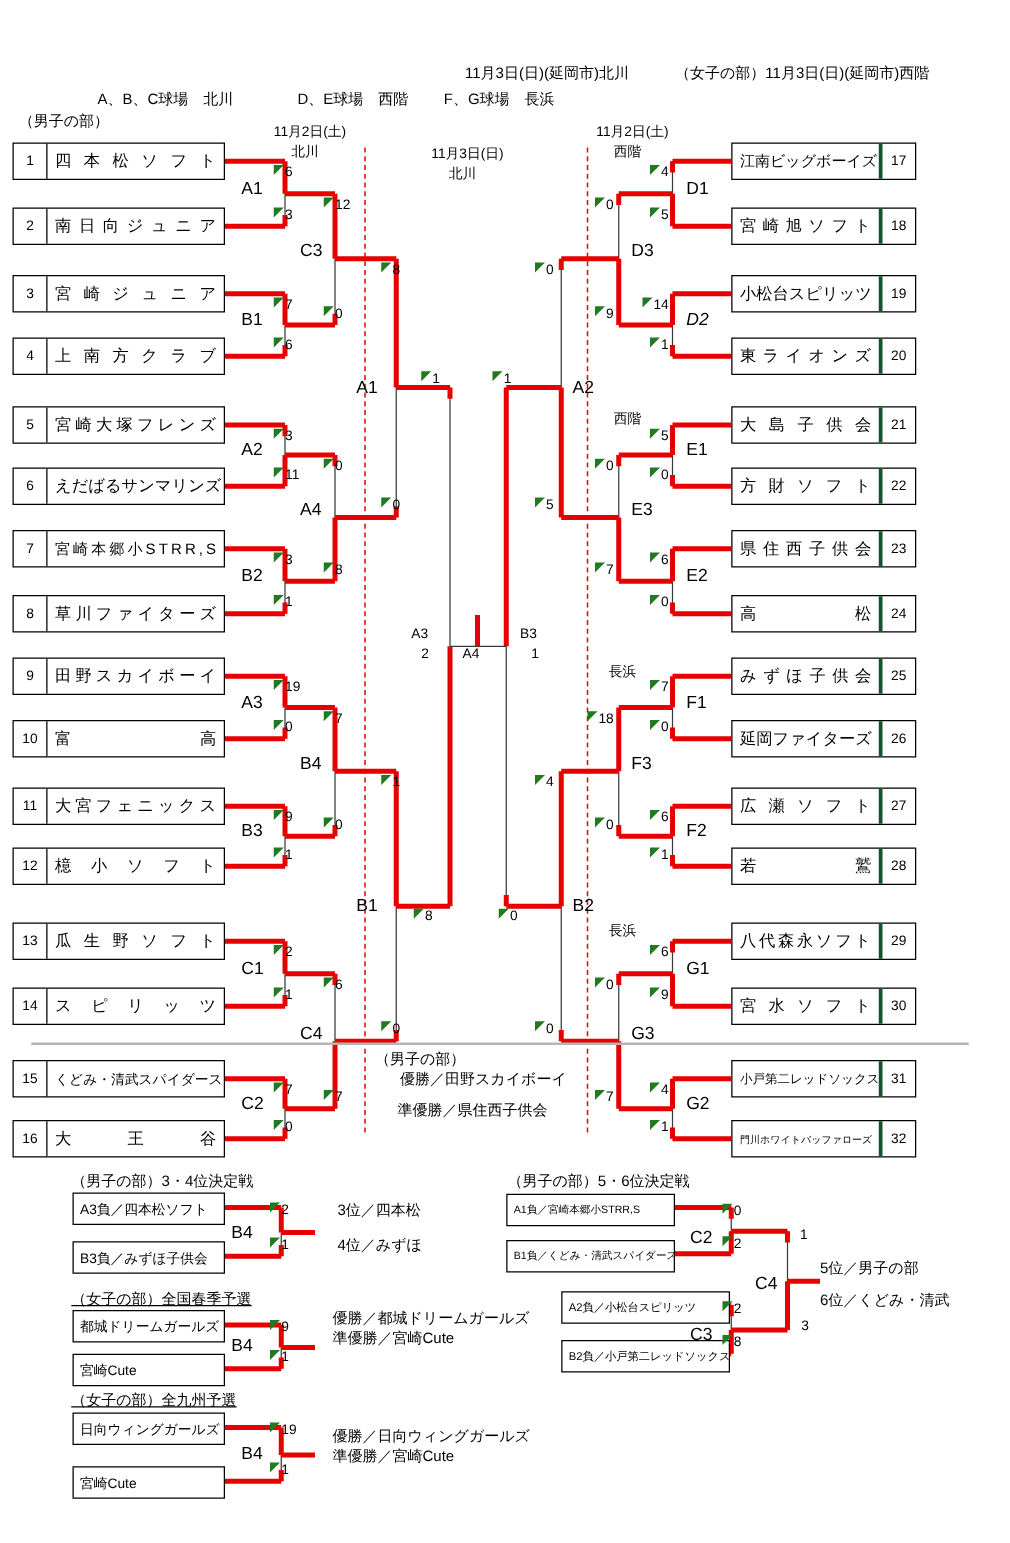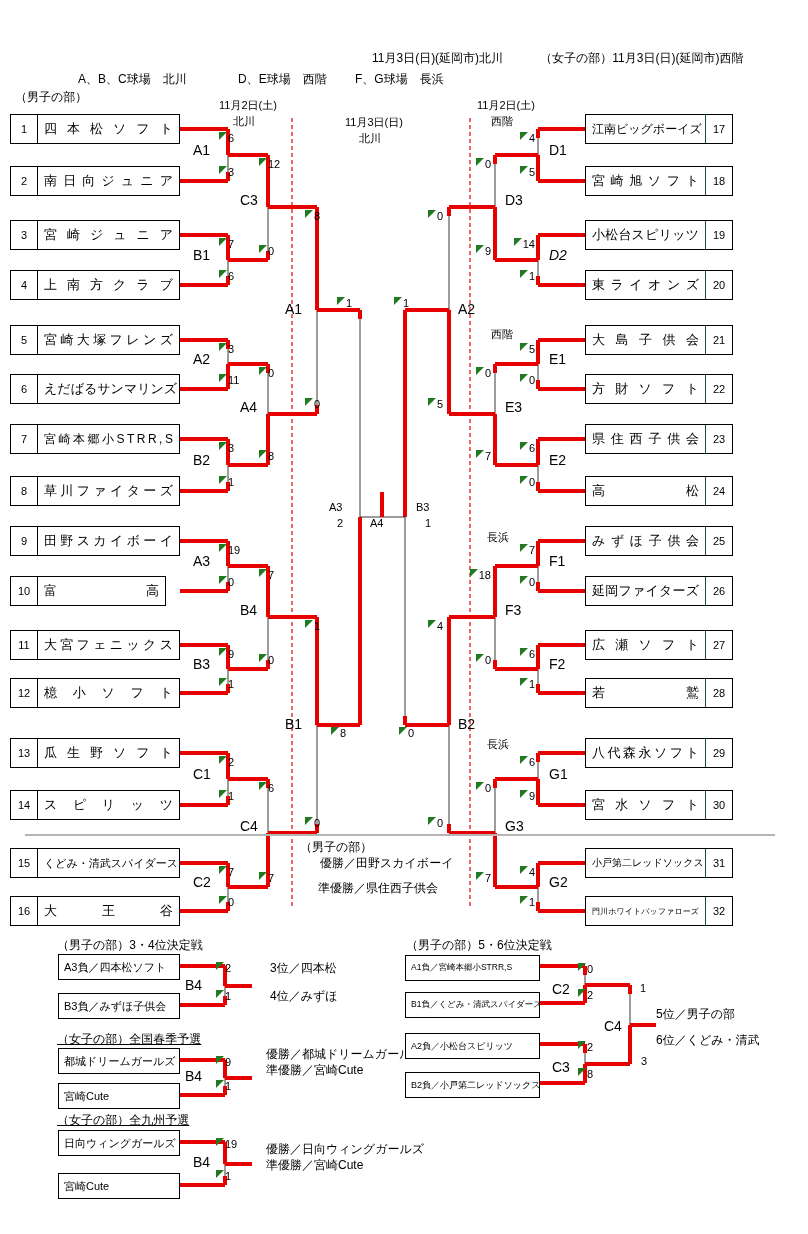--- a/index.html
+++ b/index.html
@@ -12,27 +12,27 @@
   line.dash{stroke:#e60000;stroke-width:1.2;stroke-dasharray:4 3;}
   line.gray{stroke:#b5b5b5;stroke-width:2;}
   .title{font-size:14px;font-weight:bold;letter-spacing:.5px;}
   .hd{font-size:12px;}
   .fs11{font-size:11px;}
   .fs12{font-size:12px;}
   .u{text-decoration:underline;}
   .tbox{position:absolute;height:30px;background:#fff;border:1px solid #000;box-sizing:border-box;display:flex;}
   .tnum{width:26px;display:flex;align-items:center;justify-content:center;font-size:11px;flex:none;}
   .tbox.l .tnum{border-right:1px solid #000;}
-  .tbox.r .tnum{border-left:1px solid #14532d;}
+  .tbox.r .tnum{border-left:3px solid #14532d;}
   .tname{flex:1;display:flex;align-items:center;justify-content:space-between;padding:0 6px;overflow:hidden;}
   .score{position:absolute;display:flex;align-items:flex-start;font-size:11px;line-height:12px;}
   .wg{width:0;height:0;border-top:8px solid #207b20;border-right:8px solid transparent;margin-right:1px;flex:none;}
   .mlab{position:absolute;font-size:14px;white-space:nowrap;}
   .pbox{position:absolute;background:#fff;border:1px solid #000;box-sizing:border-box;display:flex;align-items:center;padding:12px 5px;font-size:11px;white-space:nowrap;overflow:hidden;}
-  .pbox.sm{font-size:9px;}
+  .pbox.sm{font-size:9px;margin-left:44px;}
   .pbox.xs{font-size:8.5px;}
 </style>
 </head>
 <body>
 
 <div id="stage">
   <svg id="lines" width="808" height="1234" viewBox="0 0 808 1234">
       <line x1="180" y1="129" x2="228" y2="129" class="red"></line>
       <line x1="180" y1="181" x2="228" y2="181" class="red"></line>
       <line x1="180" y1="235" x2="228" y2="235" class="red"></line>
@@ -452,21 +452,21 @@
         <span>田</span>
         <span>野</span>
         <span>ス</span>
         <span>カ</span>
         <span>イ</span>
         <span>ボ</span>
         <span>ー</span>
         <span>イ</span>
       </div>
     </div>
-    <div class="tbox l" style="left: 10px; top: 576px; width: 156px;">
+    <div class="tbox l" style="left: 10px; top: 576px; width: 170px;">
       <div class="tnum">10</div>
       <div class="tname" style="font-size: 13px;">
         <span>富</span>
         <span>高</span>
       </div>
     </div>
     <div class="tbox l" style="left: 10px; top: 630px; width: 170px;">
       <div class="tnum">11</div>
       <div class="tname" style="font-size: 13px;">
         <span>大</span>

